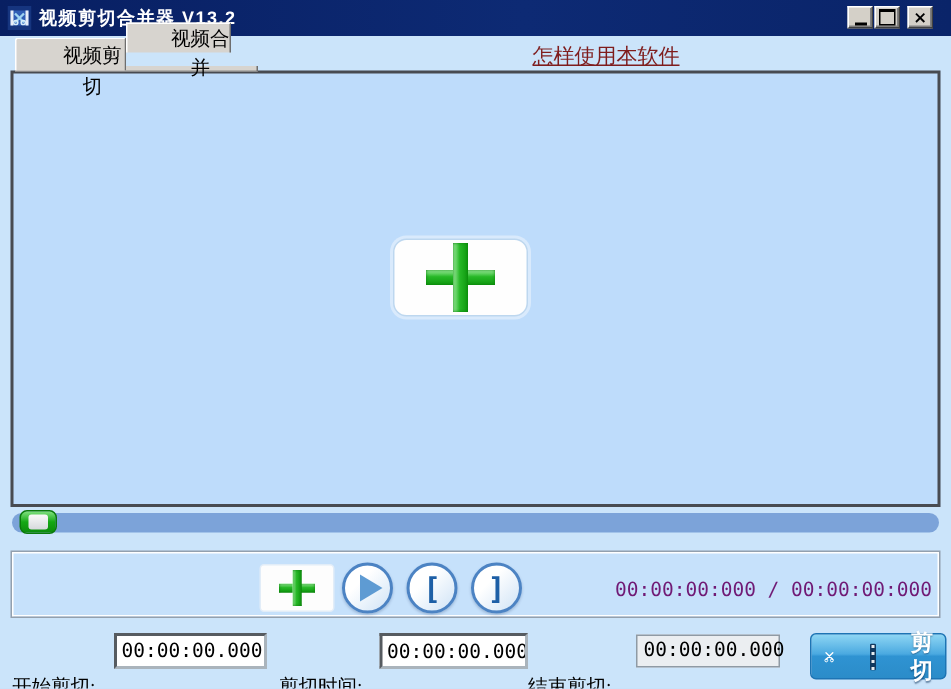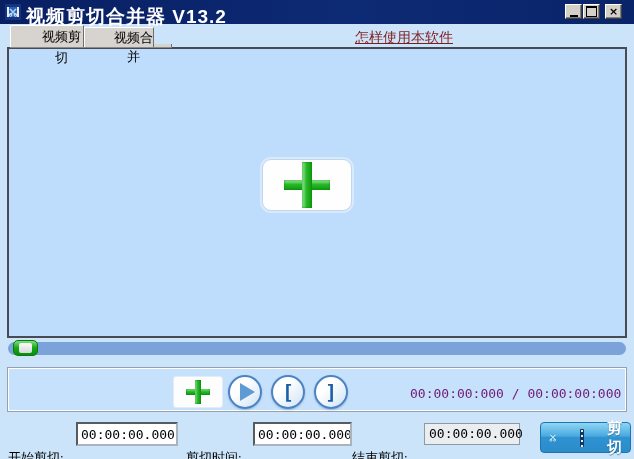--- a/index.html
+++ b/index.html
@@ -4,36 +4,36 @@
 <style>
   html,body{margin:0;padding:0;width:634px;height:459px;overflow:hidden;
     font-family:"Liberation Sans",sans-serif;font-size:13px;color:#000;
     background:#cbe4fa;position:relative;}
   .abs{position:absolute;}
 
   
   .titlebar{left:0;top:0;width:634px;height:24px;
     background:linear-gradient(to right,#081f62,#0d2a74 55%,#0a2469);}
   .app-icon{left:5px;top:4px;width:16px;height:16px;}
-  .title-text{left:26px;top:4px;color:#fff;font-weight:bold;font-size:19px;letter-spacing:1px;white-space:nowrap;}
+  .title-text{left:26px;top:4px;color:#fff;font-weight:bold;font-size:12px;letter-spacing:1px;white-space:nowrap;}
   .winbtn{left:0;top:4px;width:17px;height:15px;background:#d4d0c8;
     border:1px solid;border-color:#ffffff #404040 #404040 #ffffff;
     box-shadow:inset -1px -1px 0 #808080;padding:0;cursor:pointer;
     display:flex;align-items:center;justify-content:center;}
   .btn-min{left:565px;} .btn-max{left:583px;} .btn-close{left:605px;}
   .min-glyph{display:block;width:8px;height:2px;background:#000;margin-top:8px;}
   .max-glyph{display:block;width:9px;height:8px;border:1px solid #000;border-top-width:2px;}
   .close-glyph{font:bold 11px "DejaVu Sans",sans-serif;line-height:13px;color:#000;}
 
   
   .tab{height:22px;background:#d7d4cf;border:1px solid #fff;border-bottom:none;
     border-right-color:#6e6e6e;text-align:center;font-size:13px;line-height:21px;
     cursor:pointer;box-sizing:border-box;padding-left:29px;}
   .tab-active{left:10px;top:25px;width:74px;z-index:3;border-top-left-radius:2px;}
-  .tab-inactive{left:84px;top:27px;width:70px;height:20px;line-height:19px;z-index:2;}
+  .tab-inactive{left:84px;top:15px;width:70px;height:20px;line-height:19px;z-index:2;}
   .tabstrip-base{left:10px;top:44px;width:162px;height:4px;background:#d7d4cf;
     border-right:1px solid #6e6e6e;border-bottom:1px solid #8a8a8a;z-index:1;box-sizing:border-box;}
   .help-link{left:355px;top:29px;color:#7f1d1d;text-decoration:underline;
     font-size:14px;cursor:pointer;white-space:nowrap;}
 
   
   .main-panel{left:7px;top:47px;width:616px;height:287px;background:#bedcfb;
     border:2px solid #484b51;}
   .big-add{left:262px;top:159px;width:90px;height:52px;background:#fefefe;
     border:1px solid #bdd7ef;border-radius:9px;cursor:pointer;padding:0;

